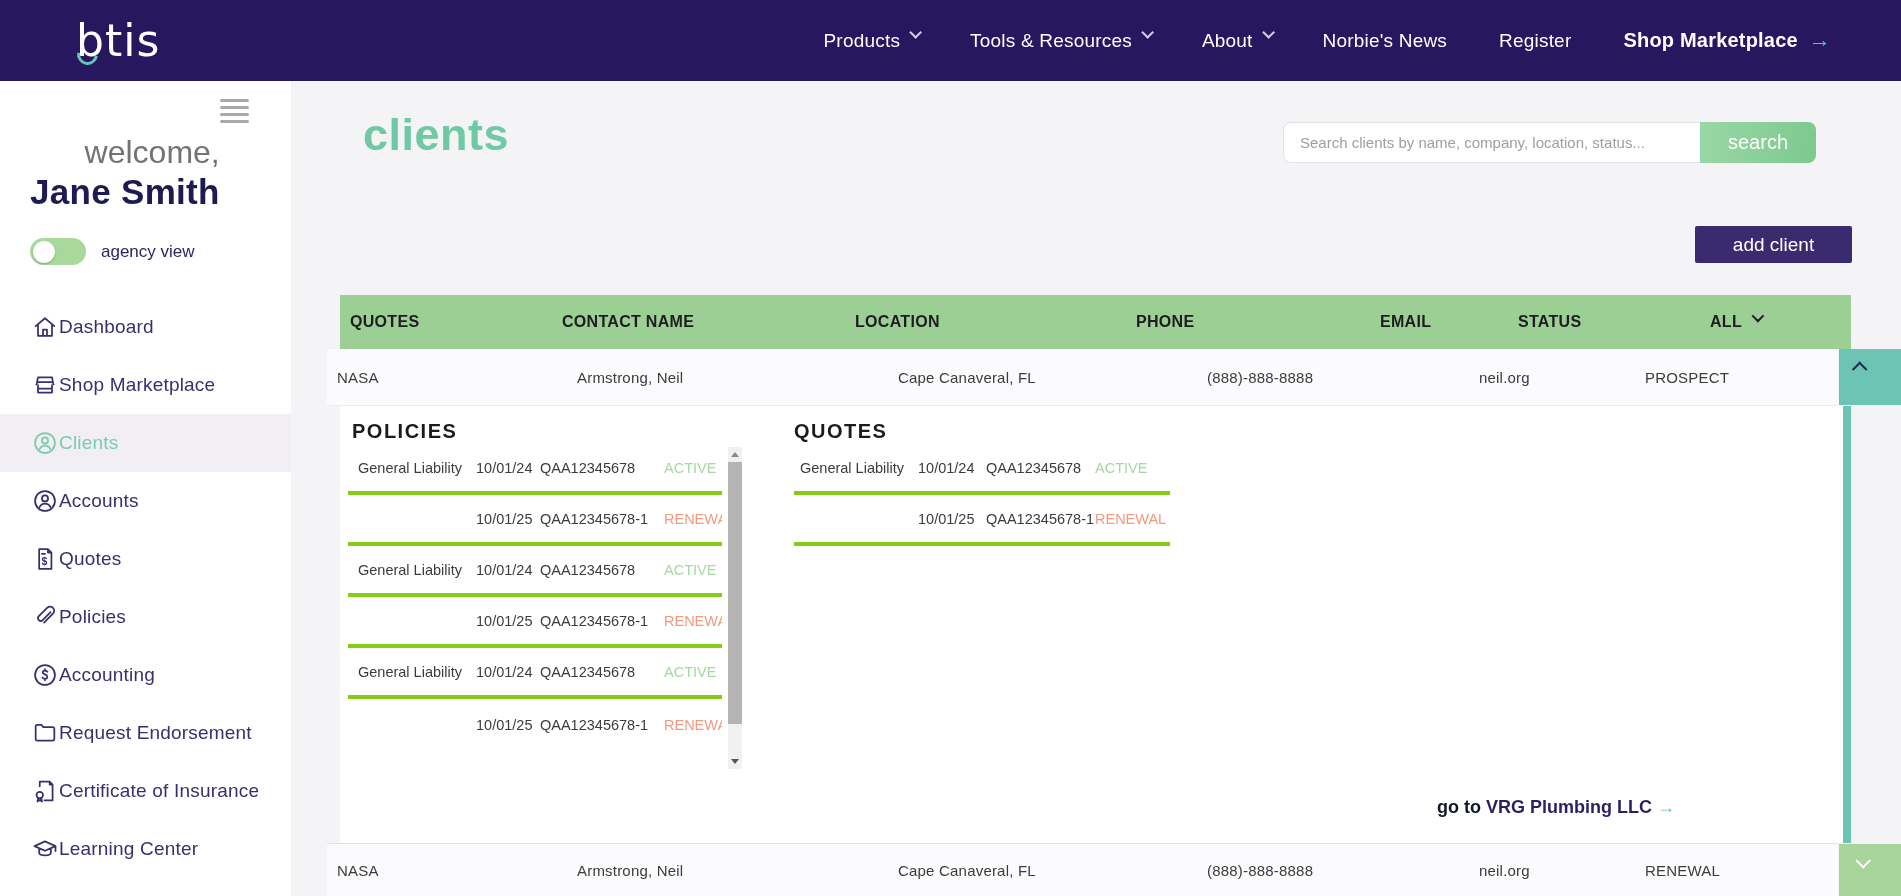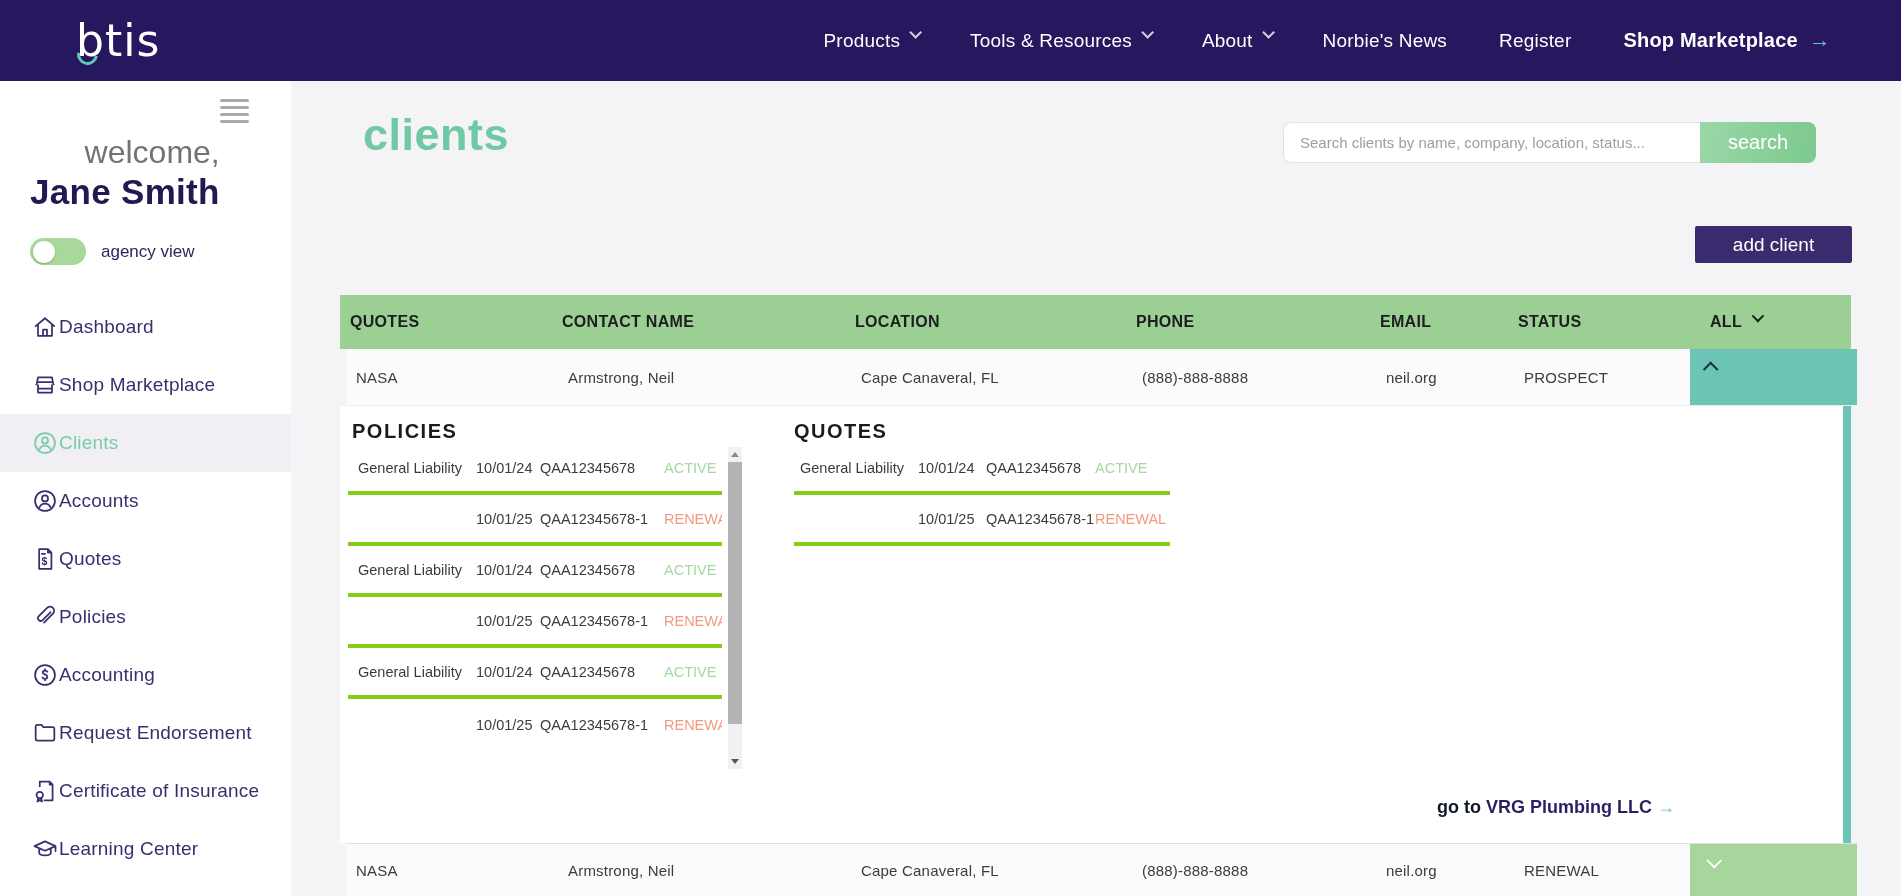--- a/index.html
+++ b/index.html
@@ -63,21 +63,21 @@
 
   
   .grid-cols { display:grid; grid-template-columns:212px 293px 281px 244px 138px 176px 167px; }
   .tbl-header { position:absolute; left:49px; top:214px; width:1511px; height:54px;
                 background:#9bcf94; align-items:center; }
   .tbl-header .cell { font-size:16px; font-weight:700; color:#1d1d1f; letter-spacing:.3px; padding-left:10px; }
   .hdr-all { display:flex; align-items:flex-start; gap:10px; padding-left:26px !important; cursor:pointer; }
   .chev-dark { width:9px; height:9px; border-right:2px solid #1d1d1f; border-bottom:2px solid #1d1d1f;
                transform:rotate(45deg) translateY(-2px); display:inline-block; }
 
-  .tbl-row { position:absolute; left:55px; width:1511px; height:57px; background:#fbfbfd; align-items:center; }
+  .tbl-row { position:absolute; left:36px; width:1511px; height:57px; background:#fbfbfd; align-items:center;gap:28px; }
   .tbl-row .cell { font-size:15px; color:#3c3c3c; padding-left:10px; letter-spacing:.2px; }
   .row-1 { top:268px; border-bottom:1px solid #ededf0; }
   .row-2 { top:762px; height:53px; border-top:1px solid #e2e2e6; }
   .link-blue { color:#4aa3d8; cursor:pointer; }
   .st-green { color:#a5d8a2; font-weight:500; }
   .st-salmon { color:#f09a82; font-weight:500; }
   .expander { height:100%; display:flex; align-items:flex-start; padding:12px 0 0 18px; cursor:pointer; }
   .exp-open { background:#6cc5b4; }
   .exp-closed { background:#a8d59c; }
   .chev-up { width:11px; height:11px; border-left:2.5px solid #1d2c50; border-top:2.5px solid #1d2c50;

